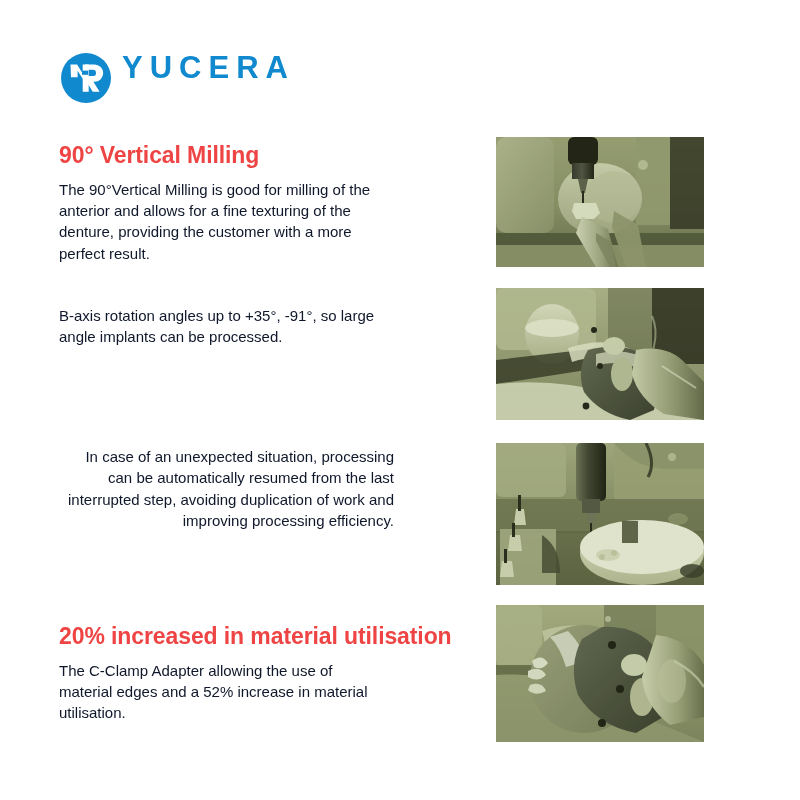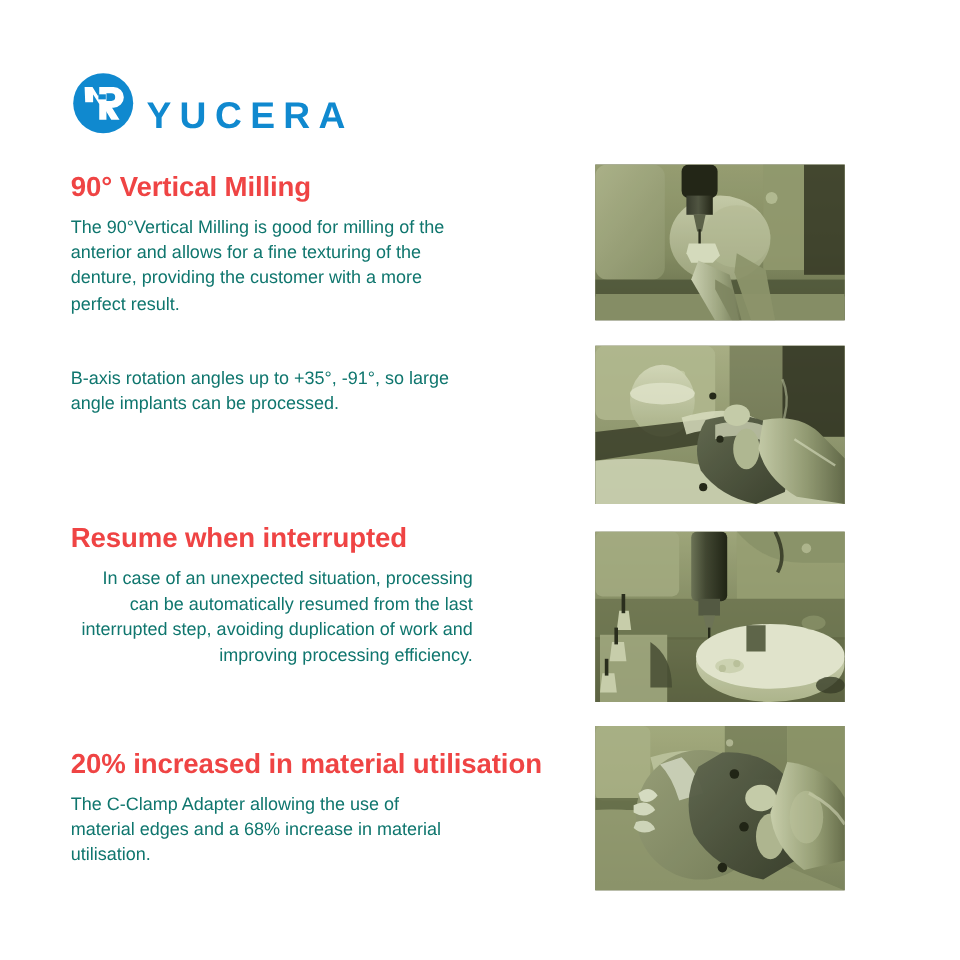--- a/index.html
+++ b/index.html
@@ -15,21 +15,21 @@
     position: relative;
     -webkit-font-smoothing: antialiased;
   }
 
   
   .brand {
     position: absolute;
     left: 60px;
     top: 52px;
     display: flex;
-    align-items: flex-end;
+    align-items: flex-start;
     height: 60px;
   }
   .brand-mark {
     width: 52px;
     height: 52px;
     flex: 0 0 52px;
     display: block;
   }
   .brand-word {
     margin-left: 10px;
@@ -56,21 +56,21 @@
   .feature-title {
     color: #ef4444;
     font-size: 23px;
     font-weight: bold;
     line-height: 1.12;
     margin: 0;
     letter-spacing: -0.1px;
     white-space: nowrap;
   }
   .feature-body {
-    color: #0f766e;
+    color: #0f172a;
     font-size: 15px;
     line-height: 1.42;
     margin: 10px 0 0 0;
     max-width: 330px;
   }
   .feature.indent .feature-body {
     margin-left: 5px;
     text-align: right;
   }
   .feature.wide .feature-body {
@@ -203,21 +203,20 @@
     <ellipse cx="118" cy="58" rx="11" ry="9" fill="#cfd4b5"></ellipse>
     <ellipse cx="126" cy="86" rx="11" ry="17" fill="#b7bd9b"></ellipse>
     <path d="M140 62 q32 -6 50 14 l18 18 v38 l-40 -6 q-26 -16 -32 -40 z" fill="url(#g2head)"></path>
     <path d="M166 78 l34 22" stroke="#e6e9d1" stroke-width="2" fill="none" opacity="0.6"></path>
     <rect x="0" y="0" width="208" height="132" fill="#7f8a4a" opacity="0.12"></rect>
   </svg>
 </figure>
 
 <section class="feature indent" style="top:436px;">
   <div class="feature-text" style="top:0;">
-    <h2 class="feature-title">Resume when interrupted</h2>
     <p class="feature-body">In case of an unexpected situation, processing can be automatically resumed from the last interrupted step, avoiding duplication of work and improving processing efficiency.</p>
   </div>
 </section>
 <figure class="photo" style="top:443px; height:142px; margin:0;">
   <svg class="photo-canvas" viewBox="0 0 208 142" preserveAspectRatio="none">
     <defs>
       <linearGradient id="g3bg" x1="0" y1="0" x2="0" y2="1">
         <stop offset="0%" stop-color="#a3a981"></stop>
         <stop offset="60%" stop-color="#7e8561"></stop>
         <stop offset="100%" stop-color="#5b6144"></stop>
@@ -264,21 +263,21 @@
     <path d="M6 118 l10 0 l2 16 h-14 z" fill="#d2d7b8"></path>
     <rect x="8" y="106" width="3" height="14" fill="#1f2117"></rect>
     <path d="M46 92 q18 12 18 38 h-18 z" fill="#3f4430" opacity="0.85"></path>
     <rect x="0" y="0" width="208" height="142" fill="#7f8a4a" opacity="0.12"></rect>
   </svg>
 </figure>
 
 <section class="feature wide" style="top:608px;">
   <div class="feature-text" style="top:16px;">
     <h2 class="feature-title">20% increased in material utilisation</h2>
-    <p class="feature-body">The C-Clamp Adapter allowing the use of material edges and a 68% increase in material utilisation.</p>
+    <p class="feature-body">The C-Clamp Adapter allowing the use of material edges and a 52% increase in material utilisation.</p>
   </div>
 </section>
 <figure class="photo" style="top:605px; height:137px; margin:0;">
   <svg class="photo-canvas" viewBox="0 0 208 137" preserveAspectRatio="none">
     <defs>
       <linearGradient id="g4bg" x1="0" y1="0" x2="0" y2="1">
         <stop offset="0%" stop-color="#a8ae84"></stop>
         <stop offset="100%" stop-color="#7c8360"></stop>
       </linearGradient>
       <linearGradient id="g4disc" x1="0" y1="0" x2="1" y2="1">

